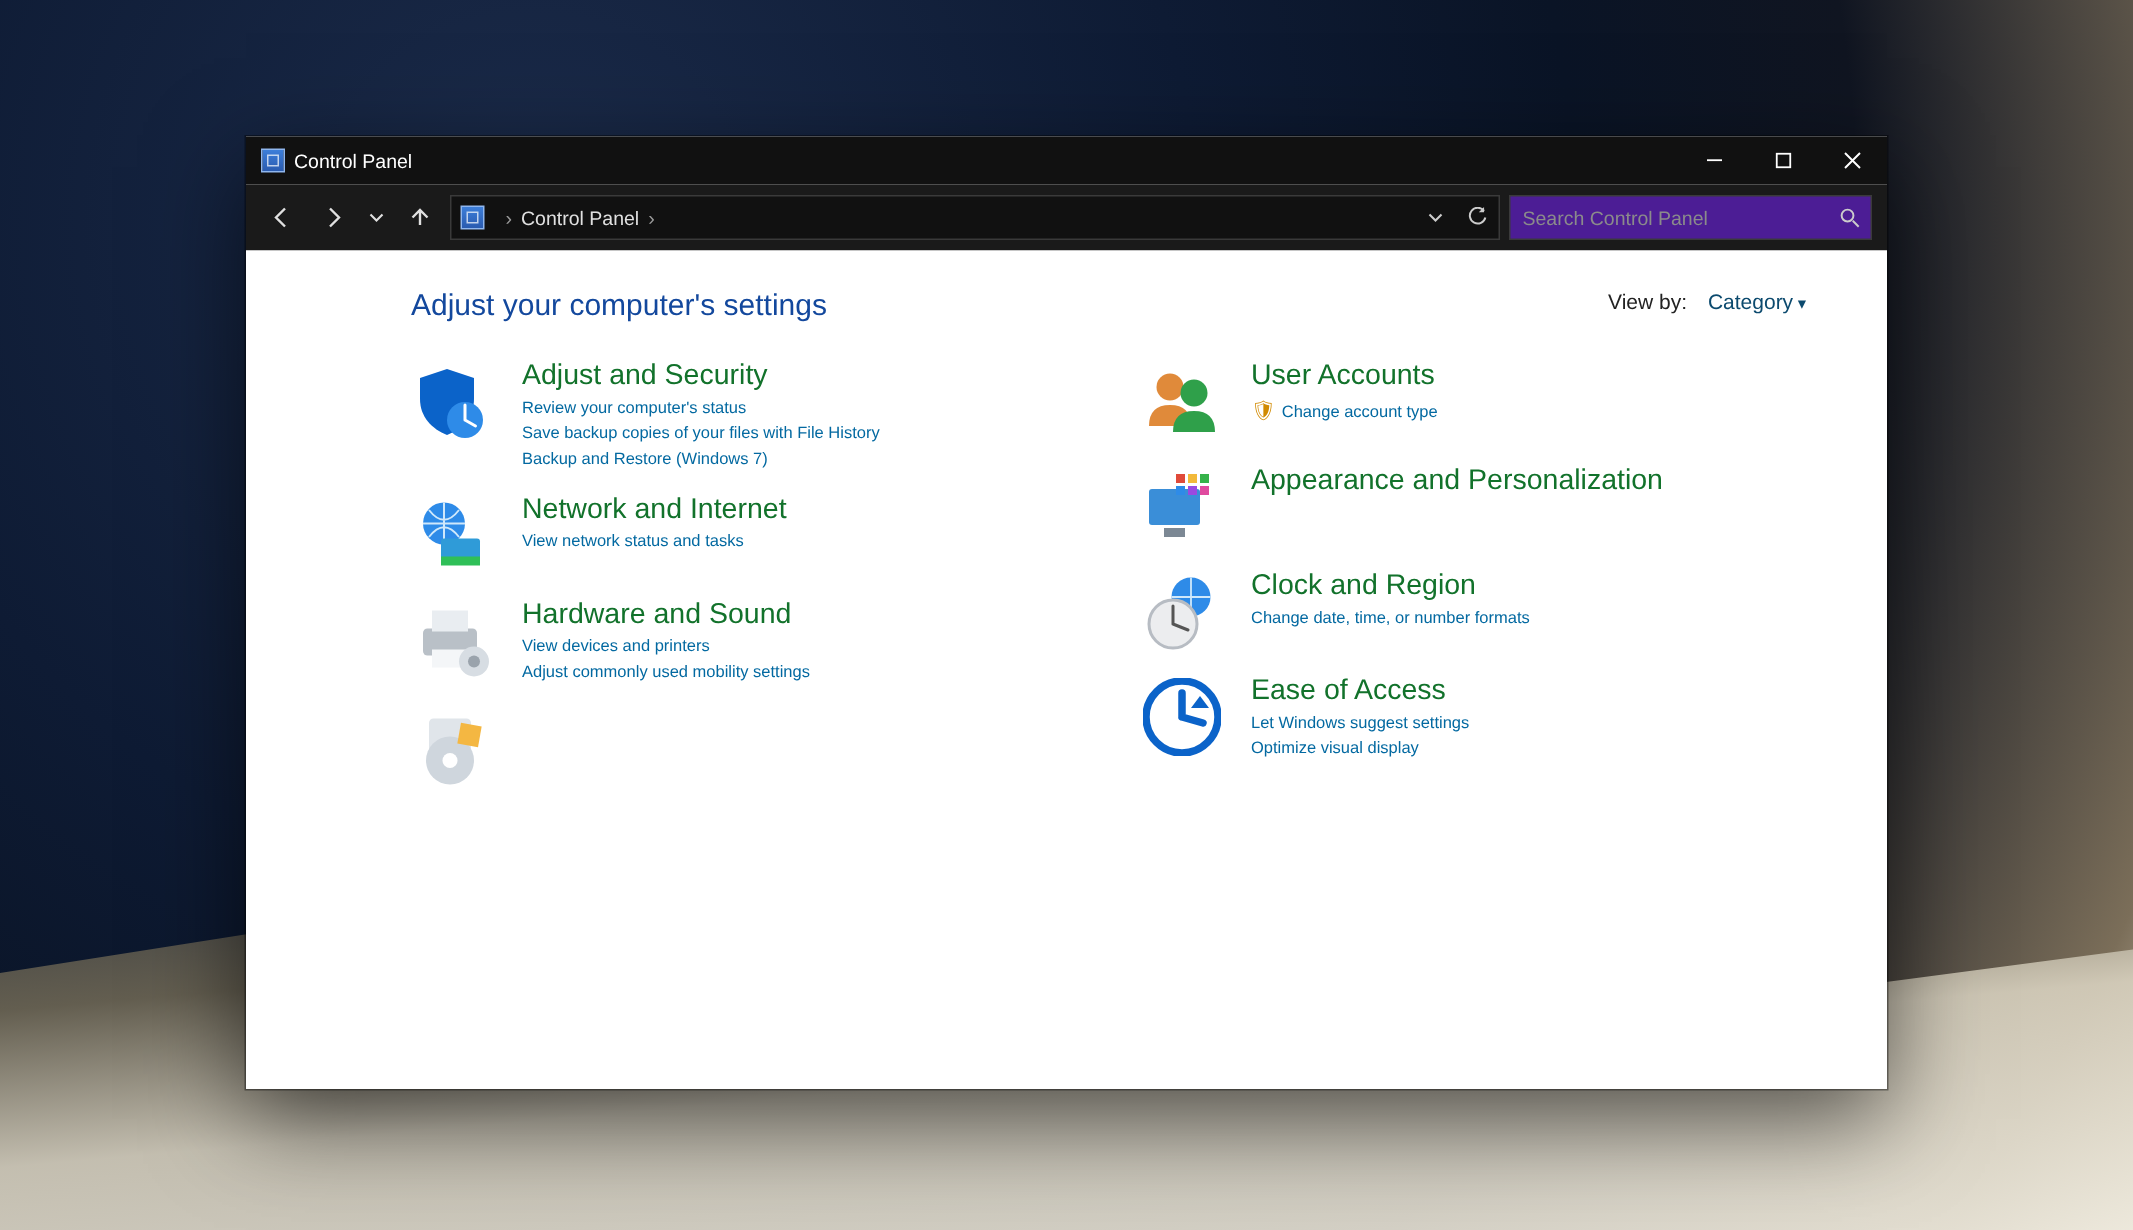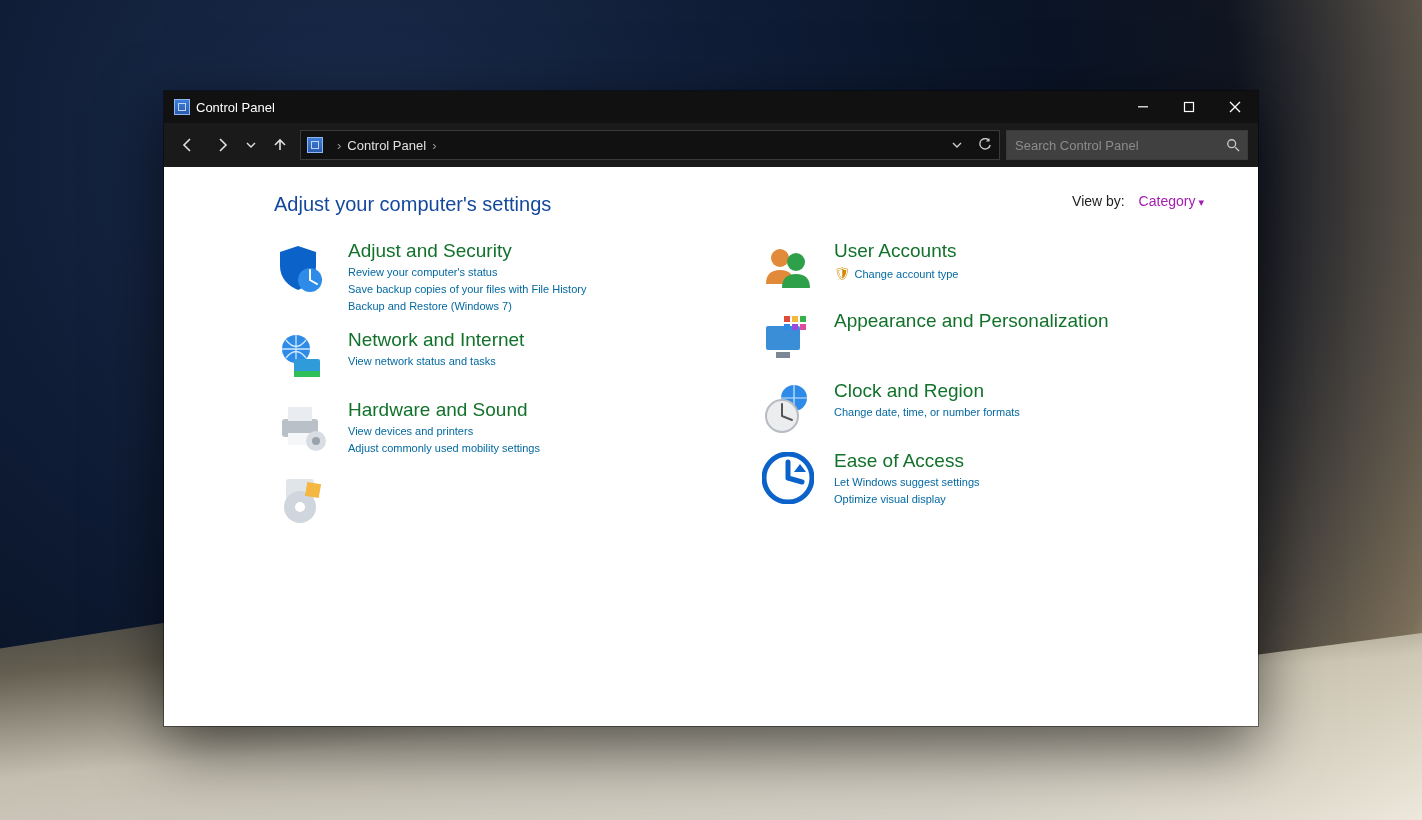--- a/index.html
+++ b/index.html
@@ -85,21 +85,21 @@
     font-size:13px;
   }
   .addr .cp-icon{margin:0 8px 0 6px;}
   .addr-sep{ margin:0 6px; color:#9a9a9a; }
   .addr-spacer{flex:1;}
   .addr-drop, .addr-refresh{
     width:28px;height:100%;display:flex;align-items:center;justify-content:center;color:#ccc;
   }
   .search {
     width:240px; height:28px;
-    background:#404040; border:1px solid #3a3a3a;
+    background:#4c1d95; border:1px solid #3a3a3a;
     display:flex; align-items:center;
     color:#8b8b8b;
   }
   .search-text{flex:1;padding:0 8px;font-size:13px;}
   .search-icon{width:28px;display:flex;align-items:center;justify-content:center;color:#ccc;}
   
   .body {
     flex:1;
     background:#fff;
     padding: 26px 52px 20px 110px;
@@ -112,21 +112,21 @@
     font-weight:400;
     margin-bottom:24px;
   }
   .viewby {
     position:absolute;
     right:54px;
     top:26px;
     font-size:14px;
     color:#222;
   }
-  .viewby .vb-link{color:#a21caf;margin-left:10px;cursor:default;text-align:center;}
+  .viewby .vb-link{color:#0c4a6e;margin-left:10px;cursor:default;text-align:center;}
   .viewby .vb-link::after{content:" ▾";font-size:11px;}
   .columns{ display:flex; gap:40px;}
   .col{flex:1; display:flex; flex-direction:column; gap:14px;}
   .cat{display:flex; gap:18px; align-items:flex-start;}
   .cat-icon{width:56px;height:56px;flex:0 0 56px;display:flex;align-items:center;justify-content:center;}
   .cat-body{display:flex;flex-direction:column;}
   .cat-title{color:#12722b;font-size:19px;font-weight:400;margin-bottom:2px;}
   .cat-link{color:#0369a1;font-size:11px;line-height:1.55;cursor:default;}
   .cat-link.shielded::before{
     content:"🛡"; font-size:13px; margin-right:4px; color:#d18a00;

